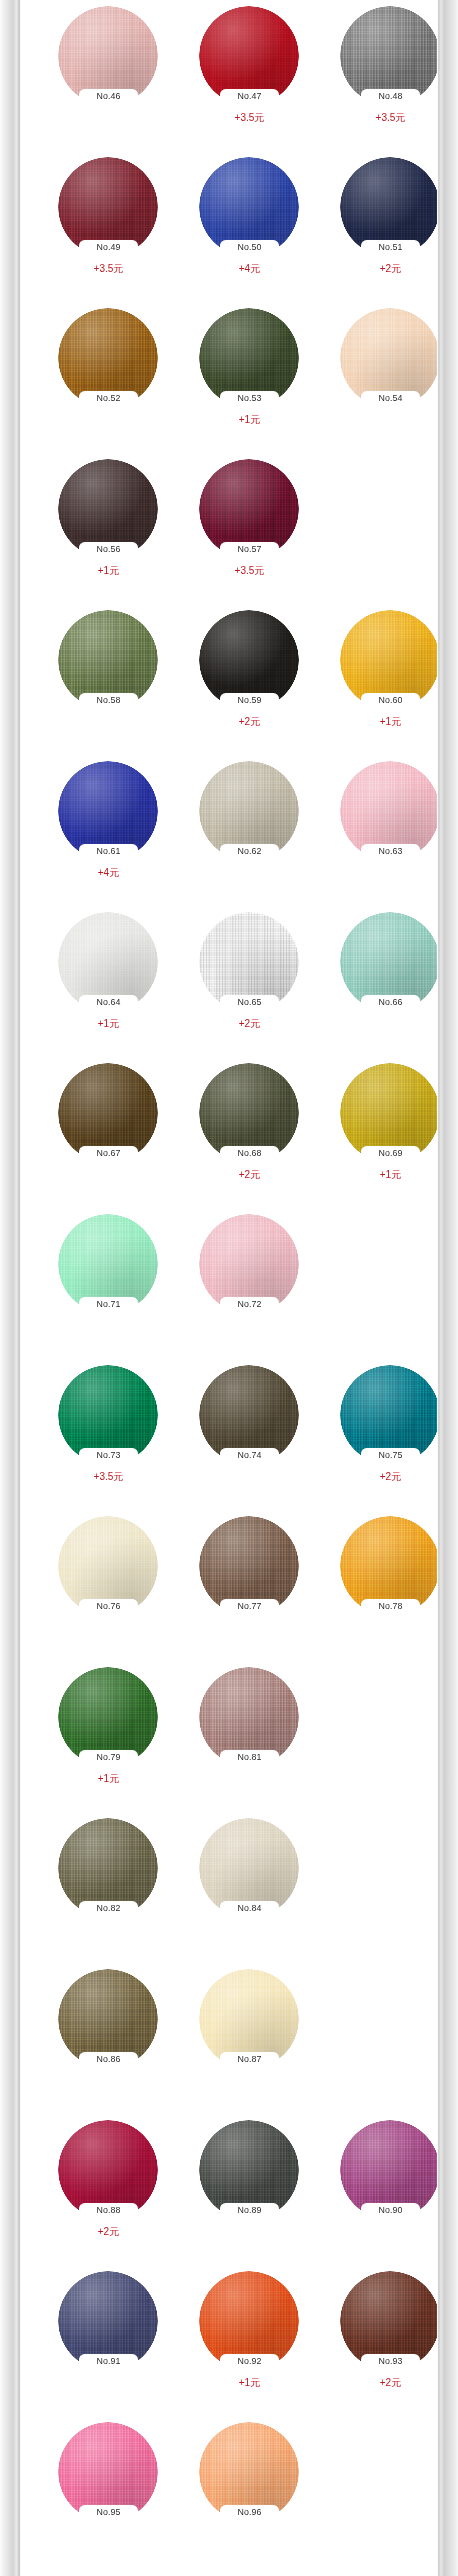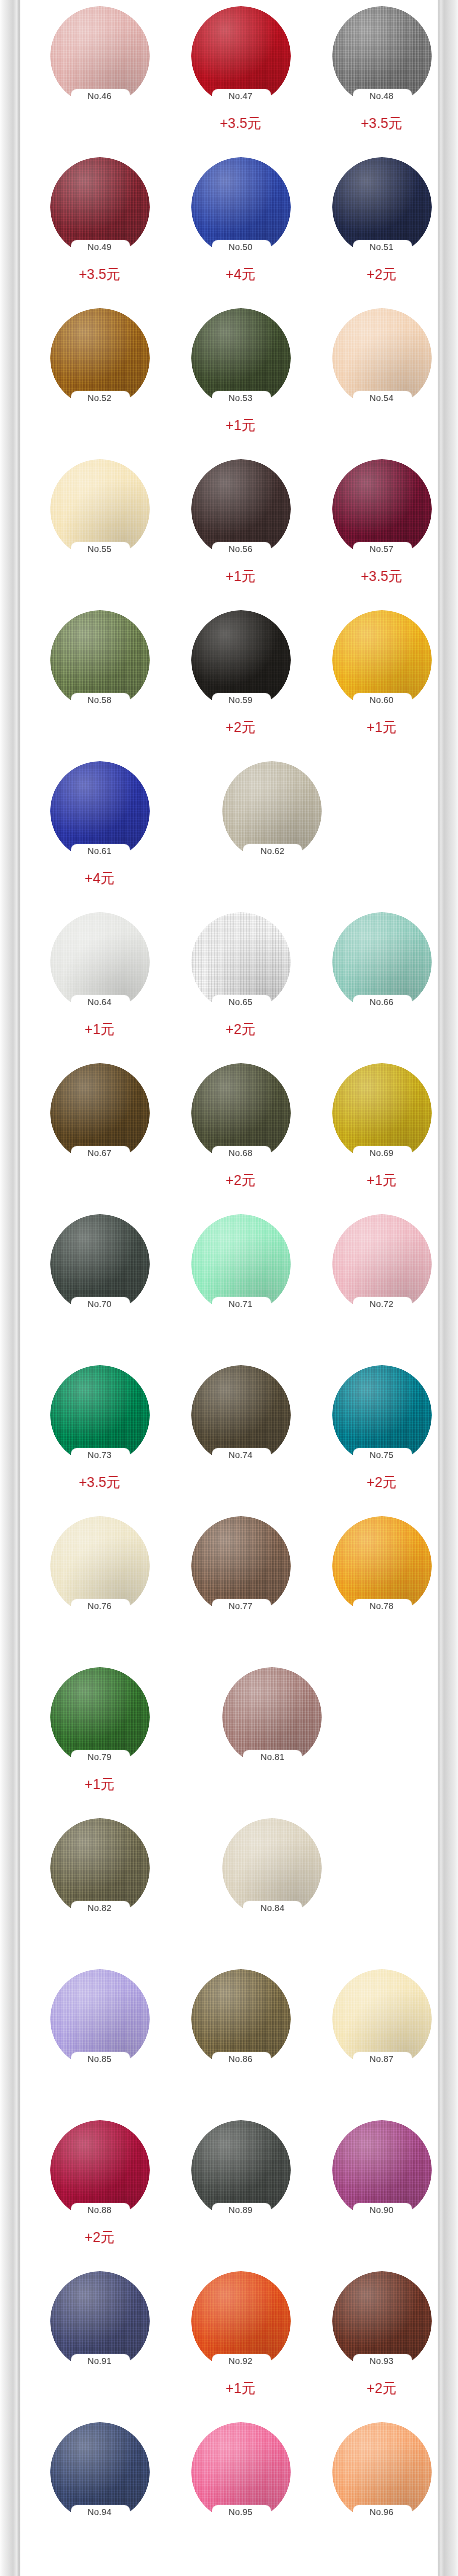--- a/index.html
+++ b/index.html
@@ -13,21 +13,21 @@
   
   .edge{position:absolute;top:0;bottom:0;pointer-events:none;}
   .edge-left{left:0;width:21px;
     background:linear-gradient(to right,#fdfdfd 0%,#f2f2f2 14%,#e2e2e2 40%,#d4d4d4 62%,#ececec 80%,#bfbfbf 92%,#fafafa 97%,#ffffff 100%);}
   .edge-right{right:0;width:21px;
     background:linear-gradient(to left,#f6f6f6 0%,#e9e9e9 18%,#dcdcdc 45%,#d0d0d0 66%,#e8e8e8 82%,#c9c9c9 92%,#fbfbfb 97%,#ffffff 100%);}
   .sheet{position:absolute;left:17.5px;right:17.5px;top:0;bottom:0;background:#fff;}
 
   .grid{position:absolute;left:0;right:0;top:0;display:flex;flex-direction:column;}
   .row{display:flex;height:151px;flex:0 0 151px;}
-  .cell{position:relative;width:33.3333%;display:flex;justify-content:flex-start;margin-left:32px;}
+  .cell{position:relative;width:33.3333%;display:flex;justify-content:flex-end;}
 
   .swatch-wrap{position:relative;width:100px;height:128px;margin-top:6.4px;}
 
   .disc{
     position:absolute;left:0;top:0;width:100px;height:100px;
     border-radius:50%;
     overflow:hidden;
     -webkit-mask-image:
       radial-gradient(circle 50px at 50px 50px,#000 99%,transparent 100%);
     mask-image:
@@ -61,23 +61,23 @@
     z-index:3;
   }
 
   .caption{
     position:absolute;left:0;right:0;top:85px;
     z-index:4;text-align:center;
     font-size:8.8px;line-height:11px;color:#2b2b2b;
     letter-spacing:0.1px;white-space:nowrap;
   }
   .price{
-    position:absolute;left:0;right:0;top:112px;
+    position:absolute;left:0;right:0;top:106px;
     z-index:4;text-align:center;
-    font-size:14px;line-height:11px;
+    font-size:10px;line-height:11px;
     color:#c0141e;white-space:nowrap;
   }
 </style>
 </head>
 <body>
 
 <div class="page">
   <div class="sheet">
     <div class="grid" id="grid">
         <div class="row">
@@ -191,32 +191,20 @@
               <div class="notch"></div>
               <div class="caption">No.54</div>
               <div class="price"></div>
             </div>
           </div>
         </div>
         <div class="row">
           <div class="cell">
             <div class="swatch-wrap">
               <div class="disc">
-                <div class="fill" style="background: rgb(246, 230, 189);"></div>
-                <div class="rib"></div>
-                <div class="shade"></div>
-              </div>
-              <div class="notch"></div>
-              <div class="caption">No.55</div>
-              <div class="price"></div>
-            </div>
-          </div>
-          <div class="cell">
-            <div class="swatch-wrap">
-              <div class="disc">
                 <div class="fill" style="background: rgb(64, 48, 47);"></div>
                 <div class="rib"></div>
                 <div class="shade"></div>
               </div>
               <div class="notch"></div>
               <div class="caption">No.56</div>
               <div class="price">+1元</div>
             </div>
           </div>
           <div class="cell">
@@ -288,20 +276,32 @@
               <div class="disc">
                 <div class="fill" style="background: rgb(195, 189, 171);"></div>
                 <div class="rib"></div>
                 <div class="shade"></div>
               </div>
               <div class="notch"></div>
               <div class="caption">No.62</div>
               <div class="price"></div>
             </div>
           </div>
+          <div class="cell">
+            <div class="swatch-wrap">
+              <div class="disc">
+                <div class="fill" style="background: rgb(243, 187, 198);"></div>
+                <div class="rib"></div>
+                <div class="shade"></div>
+              </div>
+              <div class="notch"></div>
+              <div class="caption">No.63</div>
+              <div class="price"></div>
+            </div>
+          </div>
         </div>
         <div class="row">
           <div class="cell">
             <div class="swatch-wrap">
               <div class="disc">
                 <div class="fill" style="background: rgb(230, 231, 228);"></div>
                 <div class="rib"></div>
                 <div class="shade"></div>
               </div>
               <div class="notch"></div>
@@ -369,32 +369,20 @@
               <div class="notch"></div>
               <div class="caption">No.69</div>
               <div class="price">+1元</div>
             </div>
           </div>
         </div>
         <div class="row">
           <div class="cell">
             <div class="swatch-wrap">
               <div class="disc">
-                <div class="fill" style="background: rgb(66, 75, 70);"></div>
-                <div class="rib"></div>
-                <div class="shade"></div>
-              </div>
-              <div class="notch"></div>
-              <div class="caption">No.70</div>
-              <div class="price"></div>
-            </div>
-          </div>
-          <div class="cell">
-            <div class="swatch-wrap">
-              <div class="disc">
                 <div class="fill" style="background: rgb(153, 236, 194);"></div>
                 <div class="rib"></div>
                 <div class="shade"></div>
               </div>
               <div class="notch"></div>
               <div class="caption">No.71</div>
               <div class="price"></div>
             </div>
           </div>
           <div class="cell">
@@ -535,32 +523,20 @@
               <div class="notch"></div>
               <div class="caption">No.84</div>
               <div class="price"></div>
             </div>
           </div>
         </div>
         <div class="row">
           <div class="cell">
             <div class="swatch-wrap">
               <div class="disc">
-                <div class="fill" style="background: rgb(179, 166, 226);"></div>
-                <div class="rib"></div>
-                <div class="shade"></div>
-              </div>
-              <div class="notch"></div>
-              <div class="caption">No.85</div>
-              <div class="price"></div>
-            </div>
-          </div>
-          <div class="cell">
-            <div class="swatch-wrap">
-              <div class="disc">
                 <div class="fill" style="background: rgb(120, 106, 70);"></div>
                 <div class="rib"></div>
                 <div class="shade"></div>
               </div>
               <div class="notch"></div>
               <div class="caption">No.86</div>
               <div class="price"></div>
             </div>
           </div>
           <div class="cell">
@@ -646,32 +622,20 @@
                 <div class="rib"></div>
                 <div class="shade"></div>
               </div>
               <div class="notch"></div>
               <div class="caption">No.93</div>
               <div class="price">+2元</div>
             </div>
           </div>
         </div>
         <div class="row">
-          <div class="cell">
-            <div class="swatch-wrap">
-              <div class="disc">
-                <div class="fill" style="background: rgb(60, 74, 112);"></div>
-                <div class="rib"></div>
-                <div class="shade"></div>
-              </div>
-              <div class="notch"></div>
-              <div class="caption">No.94</div>
-              <div class="price"></div>
-            </div>
-          </div>
           <div class="cell">
             <div class="swatch-wrap">
               <div class="disc">
                 <div class="fill" style="background: rgb(241, 113, 159);"></div>
                 <div class="rib"></div>
                 <div class="shade"></div>
               </div>
               <div class="notch"></div>
               <div class="caption">No.95</div>
               <div class="price"></div>

